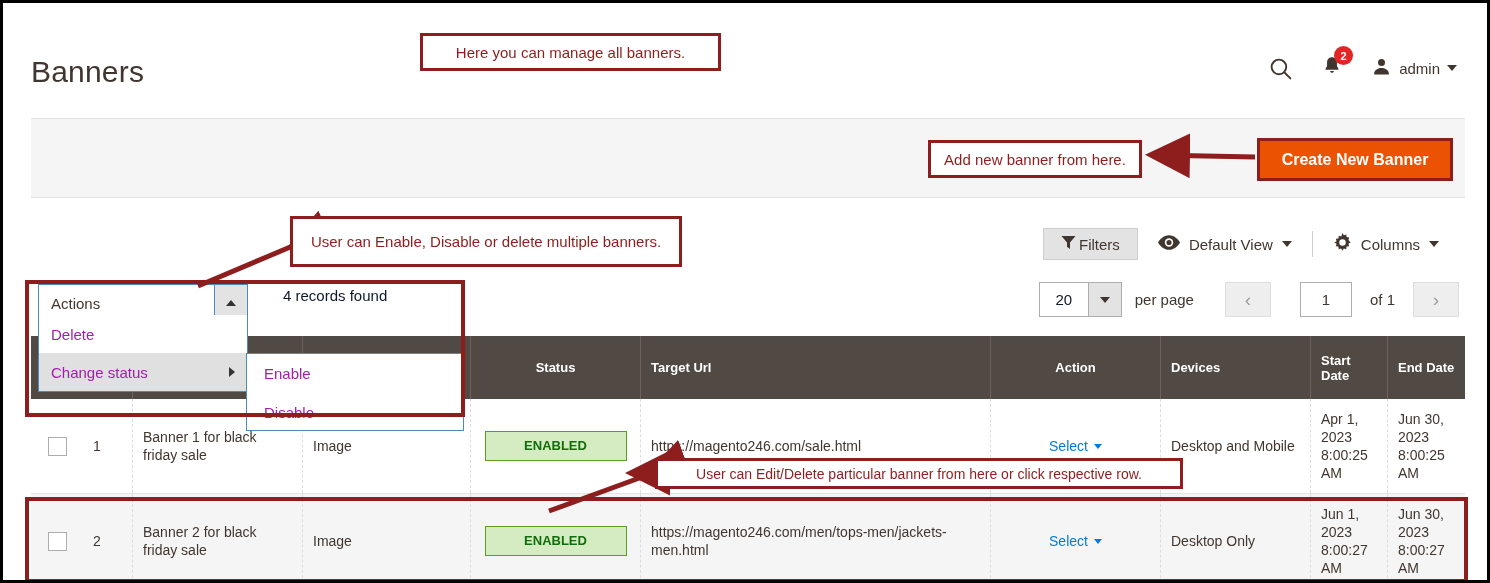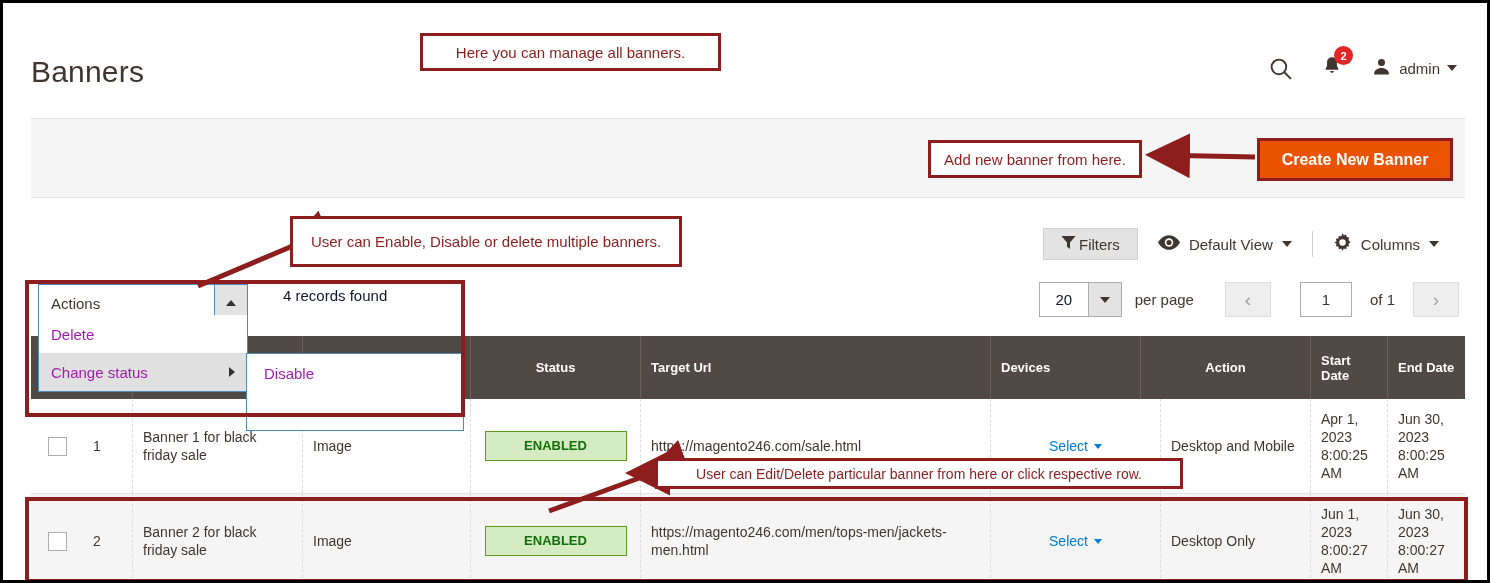--- a/index.html
+++ b/index.html
@@ -340,22 +340,22 @@
   <div id="records-found">4 records found</div>
 
   <div id="grid">
     <div id="grid-head">
       <div class="cell c-chk"></div>
       <div class="cell c-id"></div>
       <div class="cell c-name"></div>
       <div class="cell c-type"></div>
       <div class="cell c-status">Status</div>
       <div class="cell c-url">Target Url</div>
+      <div class="cell c-action">Action</div>
       <div class="cell c-dev">Devices</div>
-      <div class="cell c-action">Action</div>
       <div class="cell c-sd">Start Date</div>
       <div class="cell c-ed">End Date</div>
     </div>
 
     <div class="row">
       <div class="cell c-chk">
         <span class="chk-box"></span>
       </div>
       <div class="cell c-id">1</div>
       <div class="cell c-name">Banner 1 for black friday sale</div>
@@ -410,20 +410,23 @@
       <span>Delete</span>
     </div>
     <div class="menu-item highlight">
       <span>Change status</span>
       <span class="submenu-arrow"></span>
     </div>
   </div>
 
   <div id="actions-submenu">
     <div class="menu-item">
+      <span>Enable</span>
+    </div>
+    <div class="menu-item">
       <span>Disable</span>
     </div>
   </div>
 
   <svg id="anno-svg">
     <defs>
       <marker id="ah" markerWidth="9" markerHeight="9" refX="7" refY="4.5" orient="auto" markerUnits="strokeWidth">
         <path d="M0,0 L9,4.5 L0,9 z" fill="#8e1d1d"></path>
       </marker>
     </defs>

